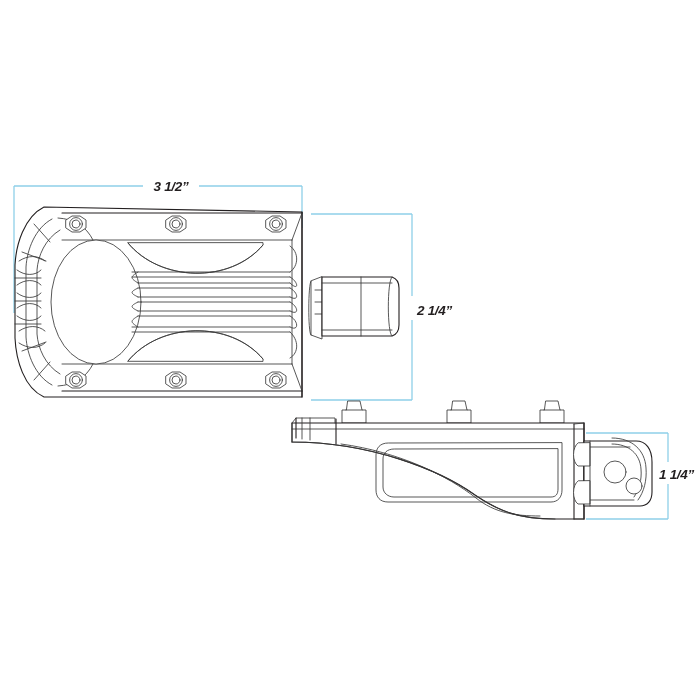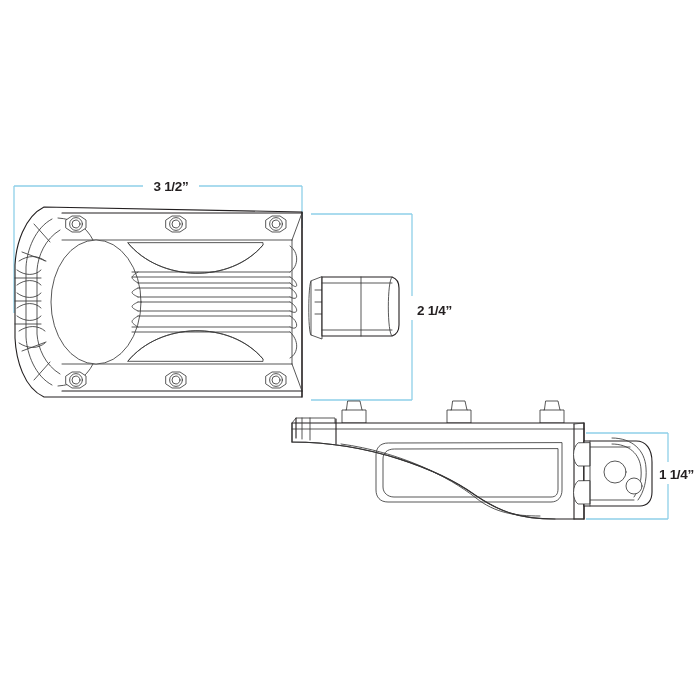--- a/index.html
+++ b/index.html
@@ -9,20 +9,21 @@
   }
   body {
     font-family: "Liberation Sans", sans-serif;
   }
   #canvas-root {
     position: relative;
     width: 700px;
     height: 700px;
     background: #15803d;
     overflow: hidden;
+    font-style: italic;
   }
   svg#drawing {
     display: block;
     width: 700px;
     height: 700px;
   }
   .ln {
     fill: none;
     stroke: #231f20;
     stroke-width: 1.1;

